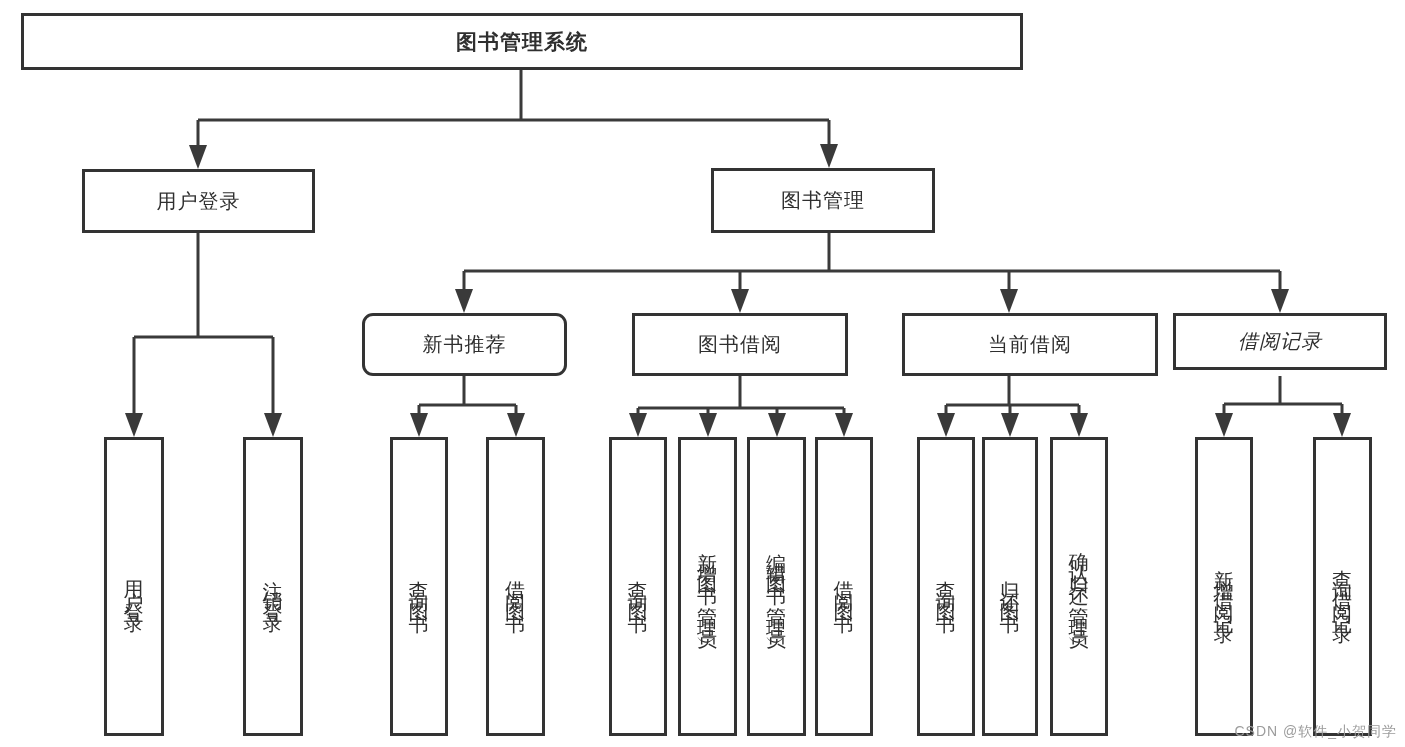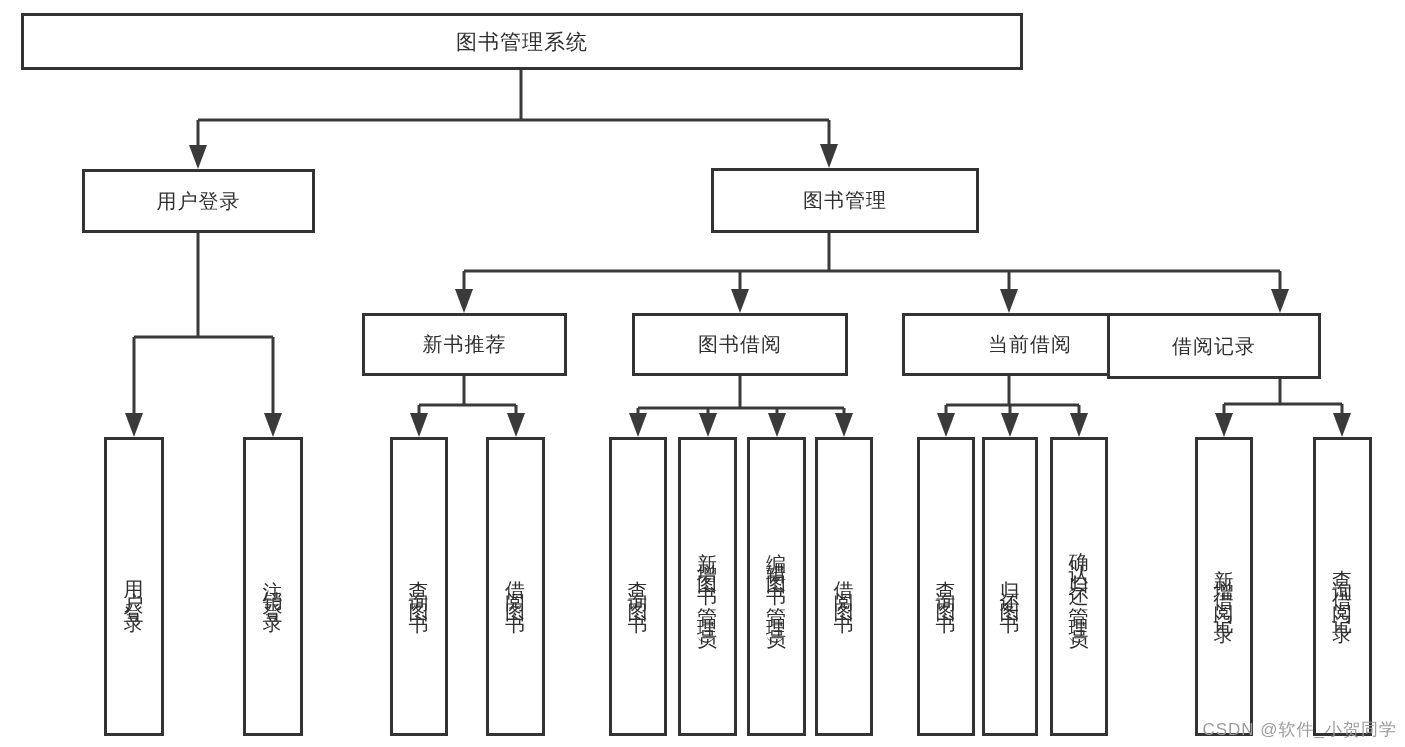--- a/index.html
+++ b/index.html
@@ -26,49 +26,49 @@
   .vbox{
     writing-mode:vertical-rl;
     text-orientation:mixed;
     letter-spacing:11px;
     line-height:1;
     font-size:20px;
     text-align:center;
   }
   .root{font-size:21px;}
   
-  #n-root{left:21px;top:13px;width:1002px;height:57px;}
+  #n-root{left:21px;top:13px;width:1002px;height:57px;font-weight:bold;}
   
   #n-user-login{left:82px;top:169px;width:233px;height:64px;}
-  #n-book-mgmt{left:711px;top:168px;width:268px;height:65px;}
+  #n-book-mgmt{left:711px;top:168px;width:224px;height:65px;}
   
-  #n-new-book{left:362px;top:313px;width:205px;height:63px;}
+  #n-new-book{left:362px;top:313px;width:205px;height:63px;border-radius:11px;}
   #n-book-borrow{left:632px;top:313px;width:216px;height:63px;text-align:center;}
   #n-current{left:902px;top:313px;width:256px;height:63px;}
-  #n-records{left:1107px;top:313px;width:214px;height:66px;}
+  #n-records{left:1173px;top:313px;width:214px;height:57px;font-style:italic;}
   
   .leaf{top:437px;height:299px;}
   #l1{left:104px;width:60px;}
   #l2{left:243px;width:60px;}
   #l3{left:390px;width:58px;}
   #l4{left:486px;width:59px;}
   #l5{left:609px;width:58px;}
   #l6{left:678px;width:59px;}
   #l7{left:747px;width:59px;}
   #l8{left:815px;width:58px;}
   #l9{left:917px;width:58px;}
   #l10{left:982px;width:56px;}
   #l11{left:1050px;width:58px;}
   #l12{left:1195px;width:58px;}
   #l13{left:1313px;width:59px;}
   .watermark{
     position:absolute;
     right:8px;bottom:6px;
     color:#9c9c9c;
-    font-size:17px;
+    font-size:14px;
     letter-spacing:1px;
     white-space:nowrap;
   }
 </style>
 </head>
 <body>
 
 <div class="canvas">
 
   <svg class="wires" width="1405" height="747" viewBox="0 0 1405 747">

